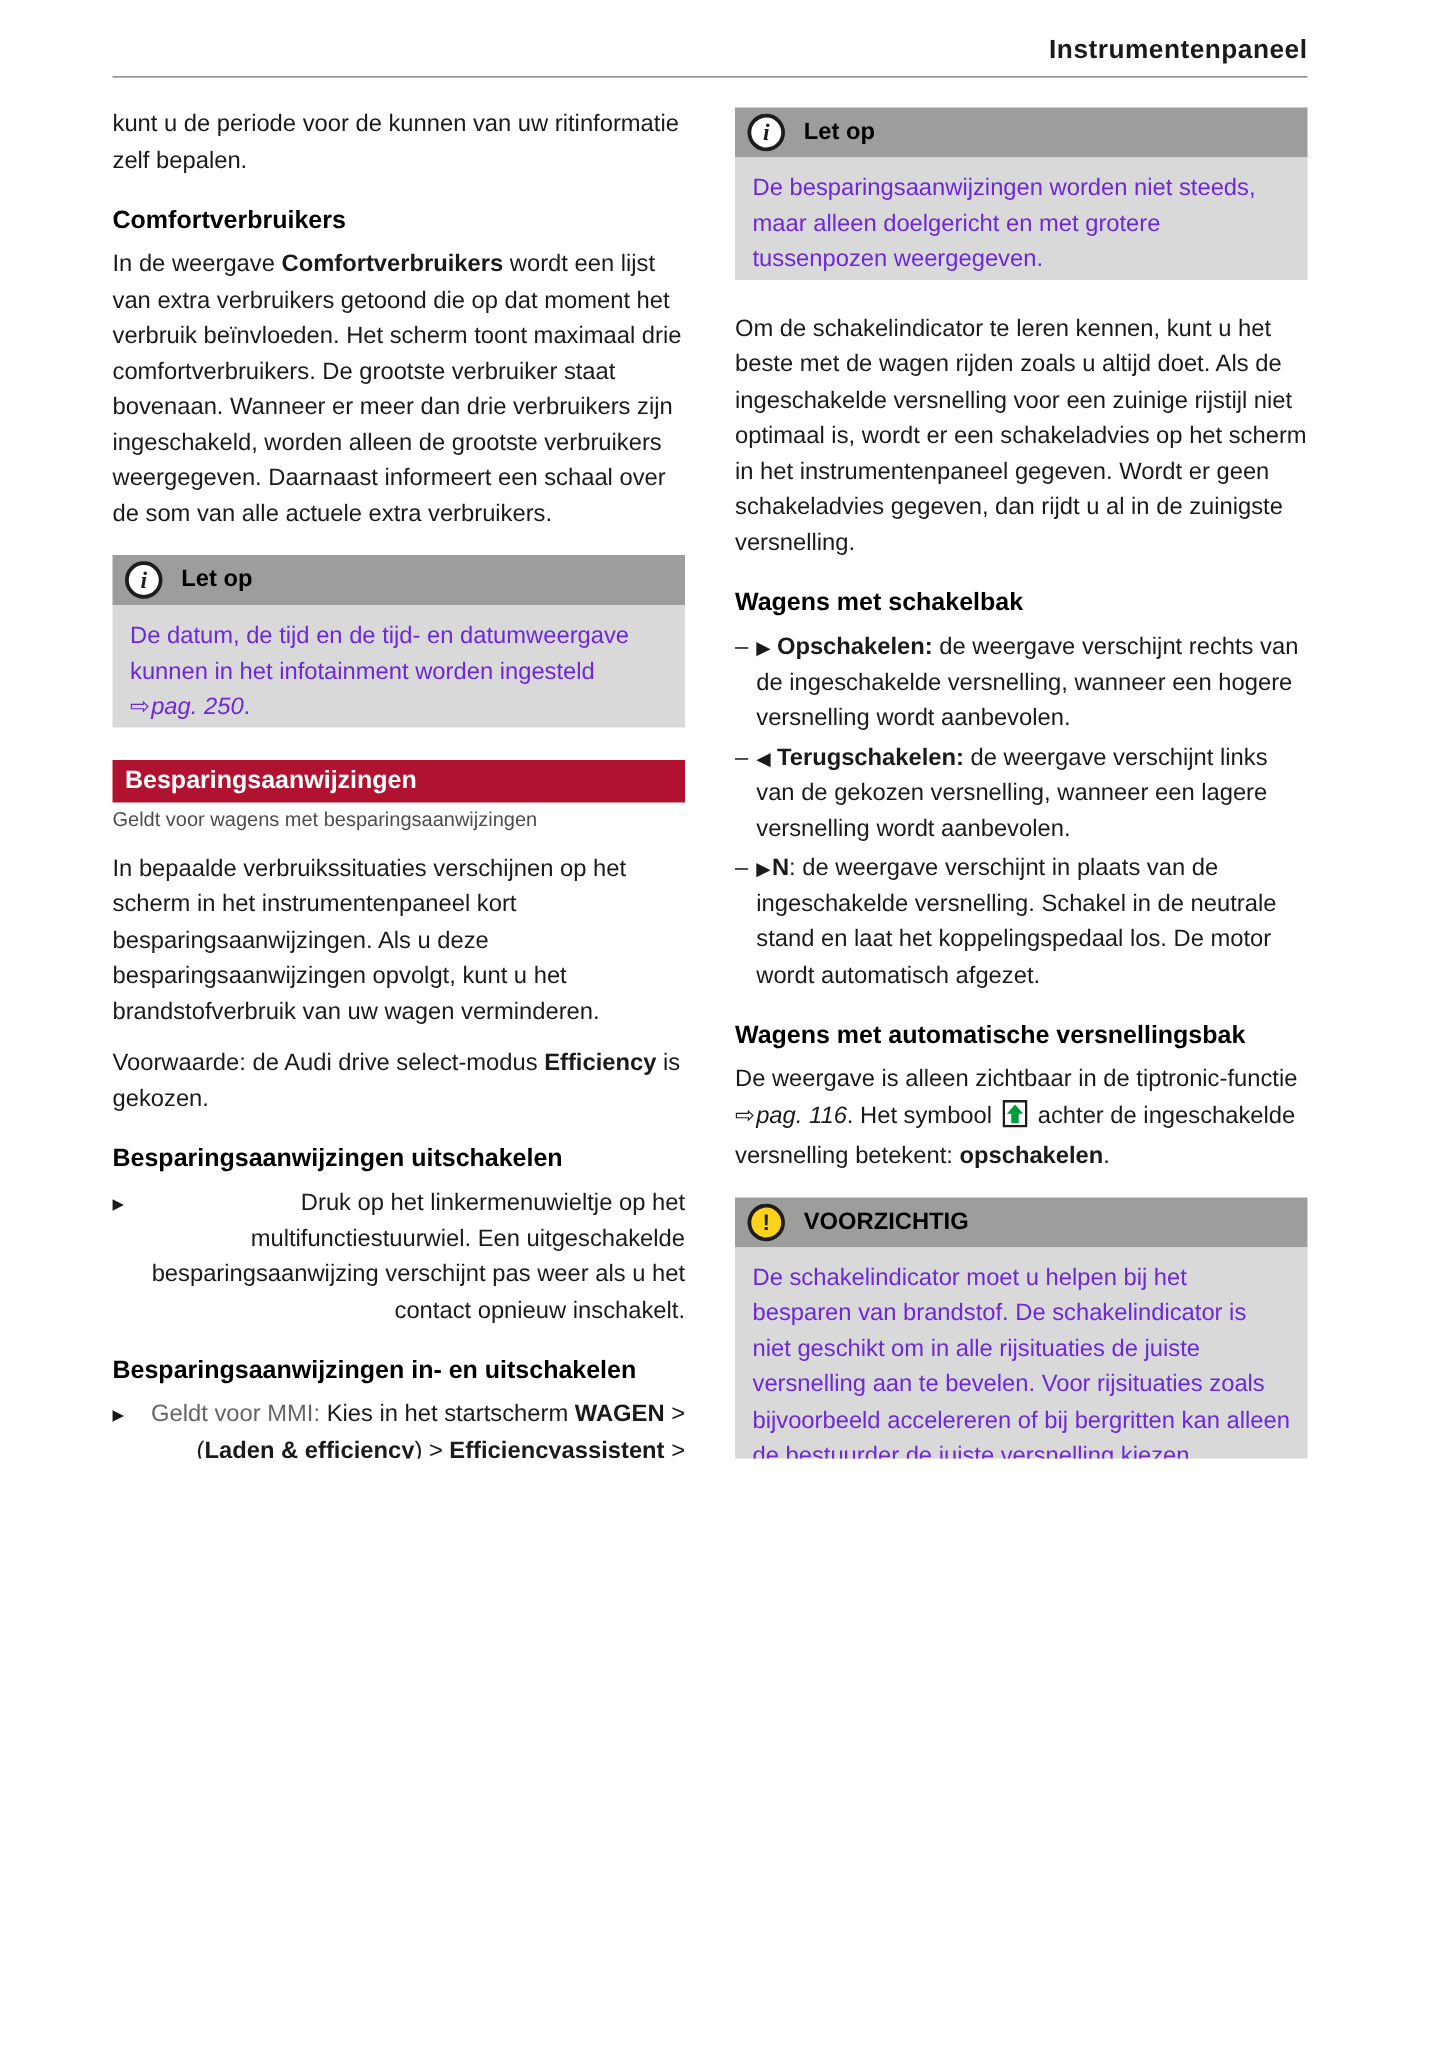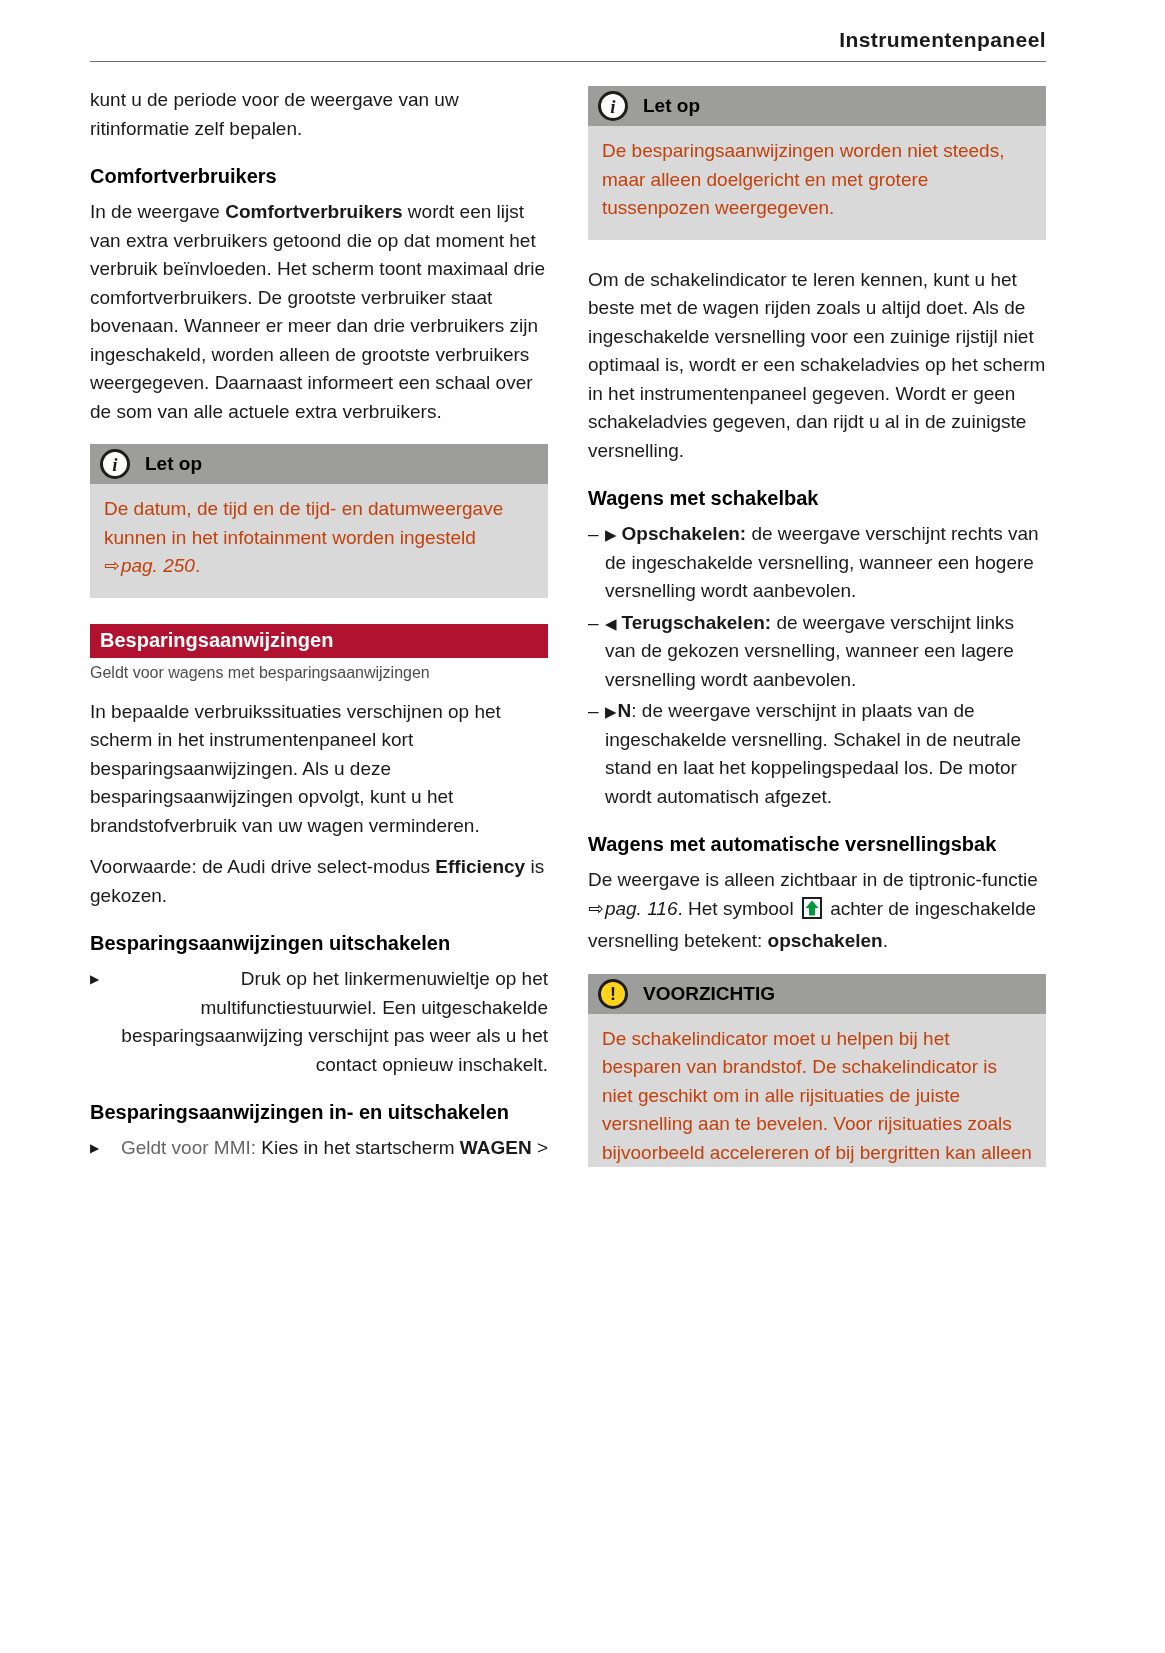--- a/index.html
+++ b/index.html
@@ -70,22 +70,22 @@
   .icon-circle.caution { background: #ffd21e; }
   .info-glyph {
     font-family: "Liberation Serif", "DejaVu Serif", serif;
     font-style: italic; font-weight: bold;
     font-size: 19px; line-height: 1; color: #1d1d1b;
   }
   .caution-glyph { font-weight: bold; font-size: 18px; line-height: 1; color: #1d1d1b; }
   .note-title { font-size: 19px; font-weight: bold; margin-left: 15px; color: #000; }
   .note-body {
     background: #d9d9d9;
-    padding: 11px 14px 17px 14px;
-    font-size: 19px; line-height: 1.5; color: #c2410c;
+    padding: 11px 14px 1px 14px;
+    font-size: 19px; line-height: 1.5; color: #6d28d9;
   }
 
   .step-item { display: flex; margin-bottom: 16px; }
   .step-bullet { flex: 0 0 18px; font-size: 12px; line-height: 28px; color: #1a1a1a; }
   .step-text { flex: 1; font-size: 19px; line-height: 1.5; text-align: right; }
   .scope { color: #666666; }
 
   .dash-list { margin-bottom: 2px; }
   .dash-item { display: flex; margin-bottom: 3px; }
   .dash { flex: 0 0 17px; font-size: 19px; line-height: 1.5; }
@@ -114,21 +114,21 @@
 </head>
 <body>
 
 <div class="page">
 
   <div class="header-title">Instrumentenpaneel</div>
   <div class="header-rule"></div>
 
   <div class="col col-left">
 
-    <p class="body-text">kunt u de periode voor de weergave van uw ritinformatie zelf bepalen.</p>
+    <p class="body-text">kunt u de periode voor de kunnen van uw ritinformatie zelf bepalen.</p>
 
 
     <h3 class="subheading">Comfortverbruikers</h3>
     <p class="body-text"><span>In de weergave </span><span class="b">Comfortverbruikers</span><span> wordt een lijst van extra verbruikers getoond die op dat moment het verbruik beïnvloeden. Het scherm toont maximaal drie comfortverbruikers. De grootste verbruiker staat bovenaan. Wanneer er meer dan drie verbruikers zijn ingeschakeld, worden alleen de grootste verbruikers weergegeven. Daarnaast informeert een schaal over de som van alle actuele extra verbruikers.</span></p>
 
     <div class="note-box">
       <div class="note-header">
         <span class="icon-circle">
             <span class="info-glyph">i</span>
           </span>

